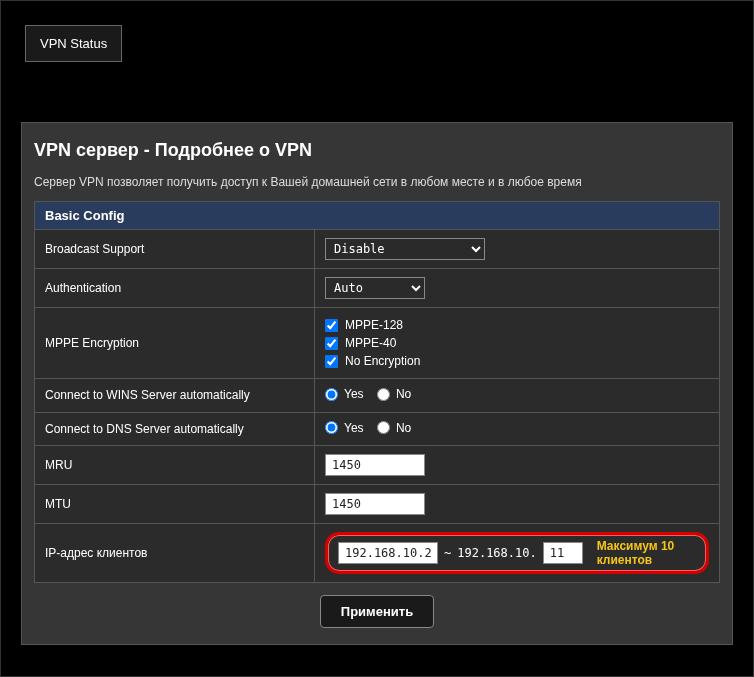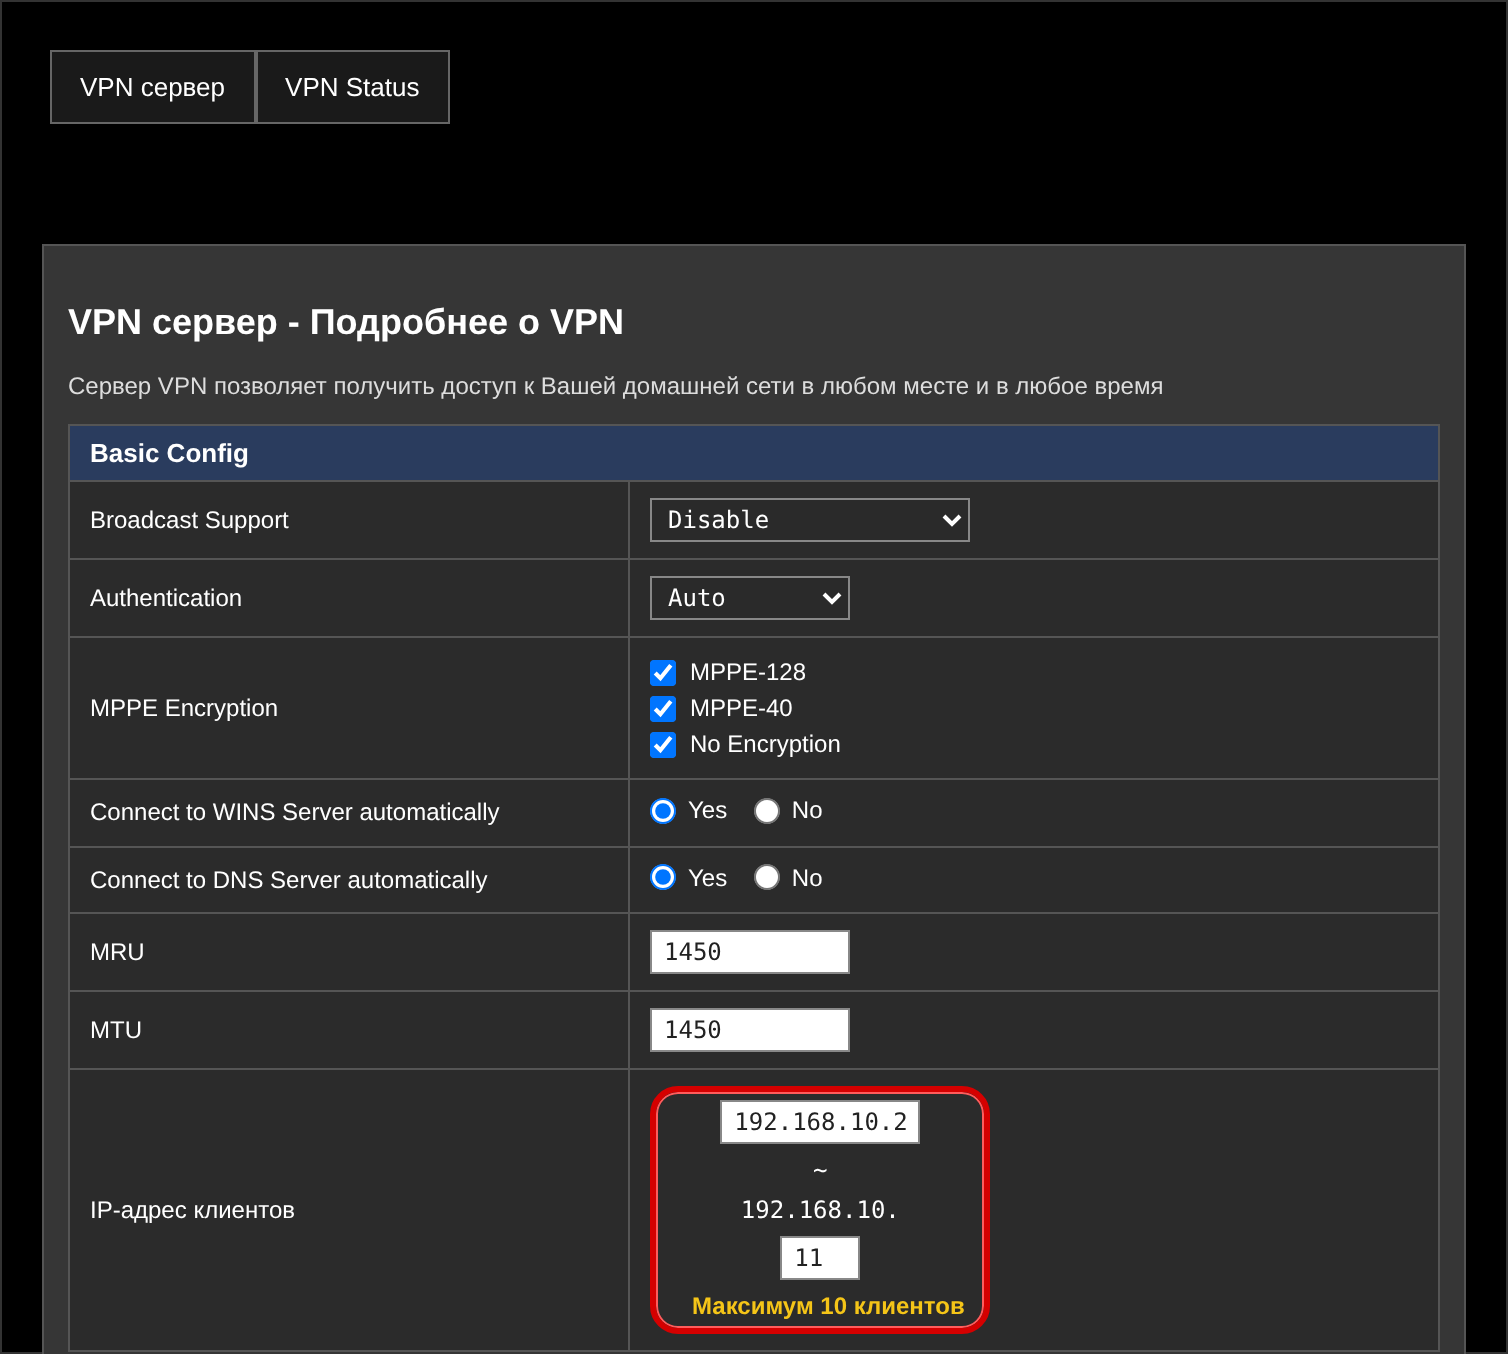--- a/index.html
+++ b/index.html
@@ -48,21 +48,21 @@
   .spacer { height: 60px; }
   .panel {
     margin: 0 6px;
     background: #363636;
     border: 1px solid #555;
     padding: 12px;
   }
   .page-title {
     font-size: 18px;
     font-weight: bold;
-    margin: 16px 0 14px 0;
+    margin: 5px 0 14px 0;
     color: #fff;
   }
   .page-desc {
     font-size: 12px;
     margin-bottom: 12px;
     color: #ddd;
   }
   table.grid {
     width: 100%;
     border-collapse: collapse;
@@ -109,21 +109,20 @@
   }
   input[type="text"].ipend { width: 40px; }
   .ip-row-highlight {
     border: 3px solid #d50000;
     border-radius: 14px;
     box-shadow: inset 0 0 0 1px #ff5c5c;
     padding: 4px 10px;
     display: inline-flex;
     align-items: center;
     gap: 6px;
-    flex-direction: column;
   }
   .ip-sep { color: #fff; font-family: monospace; }
   .ip-prefix { color: #fff; font-family: monospace; font-size: 12px; }
   .max-clients { color: #f5c518; font-size: 12px; margin-left: 8px; font-weight: bold; }
   .apply-row {
     text-align: center;
     padding: 12px 0 4px 0;
   }
   .apply-btn {
     background: #1a1a1a;
@@ -136,21 +135,20 @@
     cursor: pointer;
   }
 </style>
 </head>
 <body>
 
 <div class="frame">
 <div class="content">
 
   <div class="tabs">
-    <div class="tab">VPN сервер</div>
     <div class="tab">VPN Status</div>
   </div>
 
   <div class="spacer"></div>
 
   <div class="panel">
     <div class="page-title">VPN сервер - Подробнее о VPN</div>
     <div class="page-desc">Сервер VPN позволяет получить доступ к Вашей домашней сети в любом месте и в любое время</div>
 
     <table class="grid">

